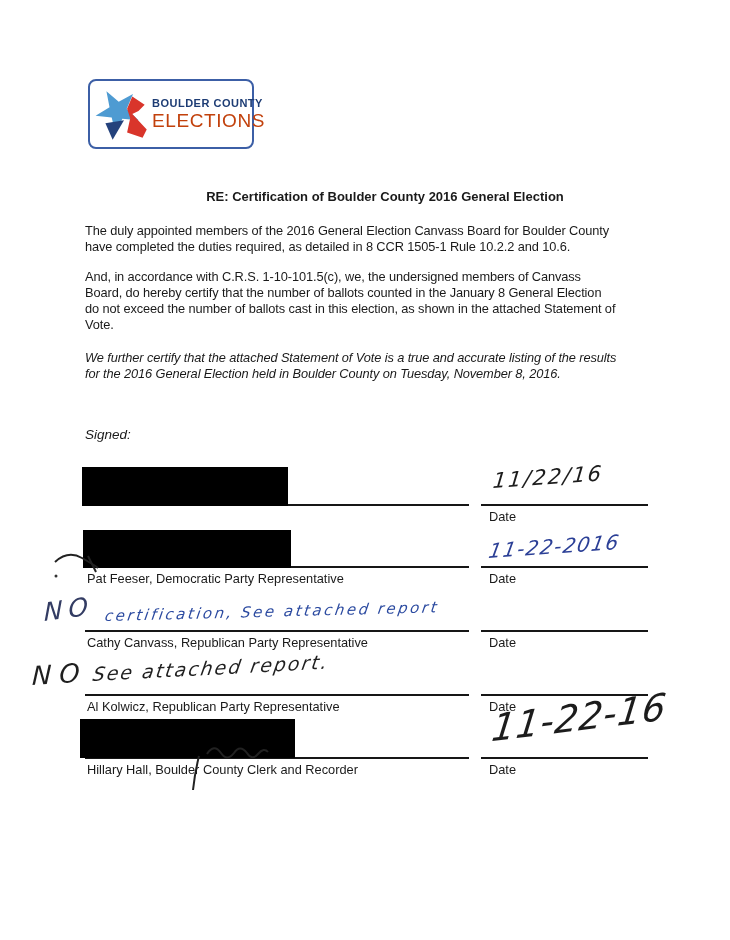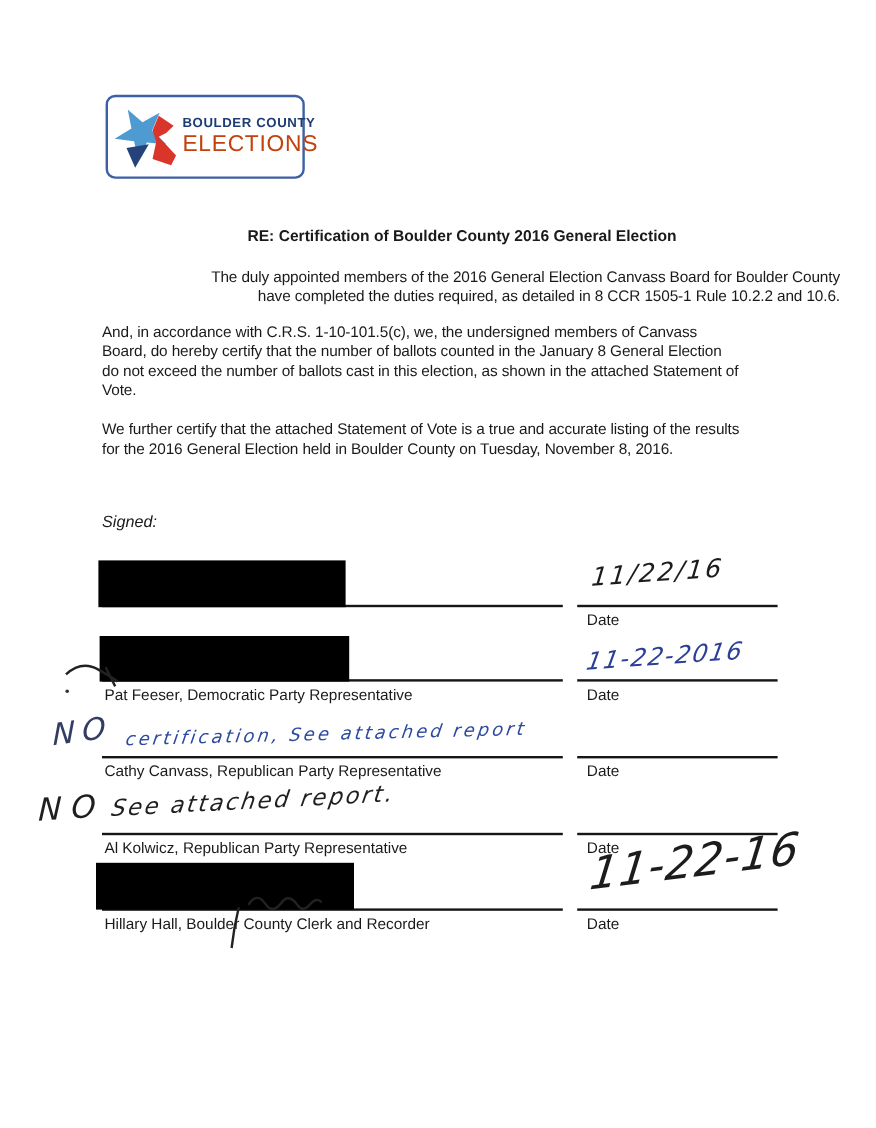--- a/index.html
+++ b/index.html
@@ -11,21 +11,21 @@
         border:2px solid #3c5fa6;border-radius:8px;background:#fff;}
   .logo-star{position:absolute;left:3px;top:3px;width:62px;height:60px;}
   .logo-text{position:absolute;left:62px;top:17px;line-height:1;}
   .logo-line1{font-size:11px;font-weight:bold;color:#1d3c74;letter-spacing:0.5px;white-space:nowrap;}
   .logo-line2{font-size:19px;font-weight:500;color:#c2410c;letter-spacing:0.6px;margin-top:2px;white-space:nowrap;}
 
   
   .heading{position:absolute;left:85px;top:189px;width:600px;font-size:13px;font-weight:bold;text-align:center;}
   .para{position:absolute;left:85px;width:615px;font-size:12.8px;line-height:16px;
         letter-spacing:-0.1px;white-space:pre-line;}
-  .p1{top:223px;text-align:right;} .p2{top:269px;} .p3{top:350px;}
+  .p1{top:223px;} .p2{top:269px;} .p3{top:350px;font-style:italic;}
   .signed{position:absolute;left:85px;top:427px;font-size:13.5px;font-weight:normal;font-style:italic;}
 
   
   .sig-line{position:absolute;left:85px;width:384px;height:0;border-top:2px solid #161616;}
   .date-line{position:absolute;left:481px;width:167px;height:0;border-top:2px solid #161616;}
   .name-label{position:absolute;left:87px;font-size:12.8px;white-space:nowrap;}
   .date-label{position:absolute;left:489px;width:167px;text-align:left;font-size:12.8px;}
   .redaction{position:absolute;background:#000;}
   .box1{left:82px;top:467px;width:206px;height:39px;}
   .box2{left:83px;top:530px;width:208px;height:38px;}

